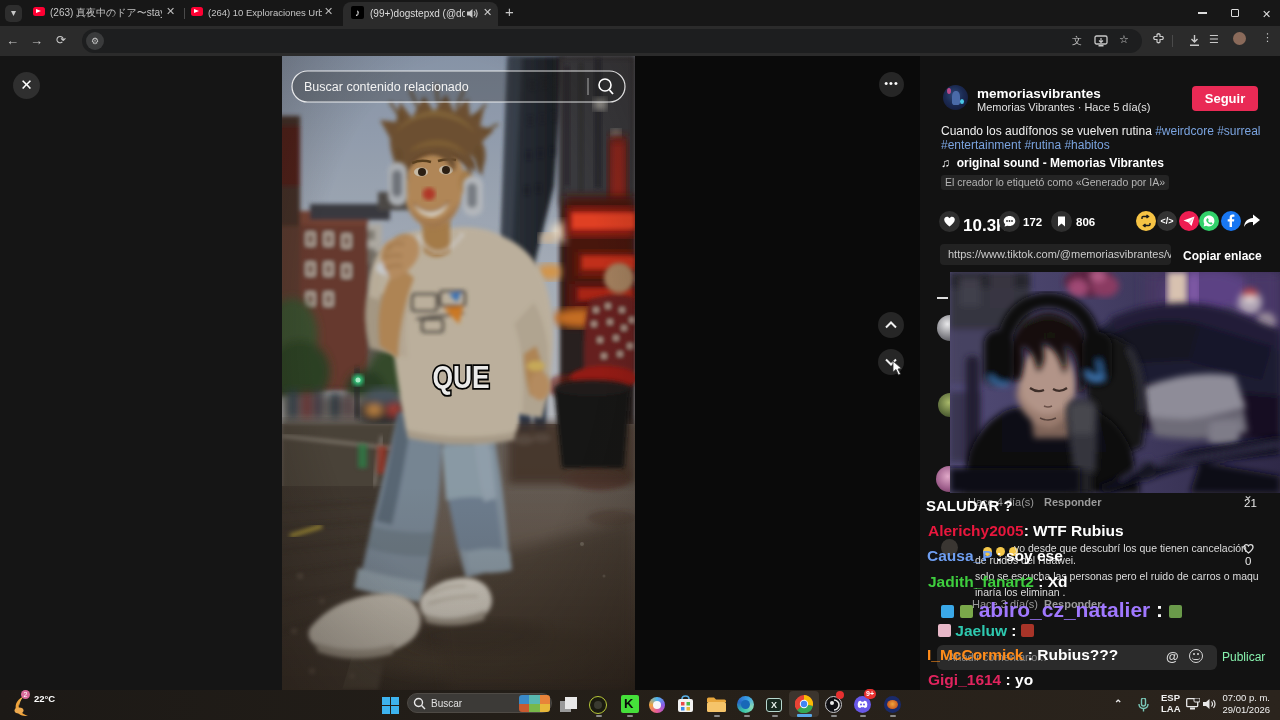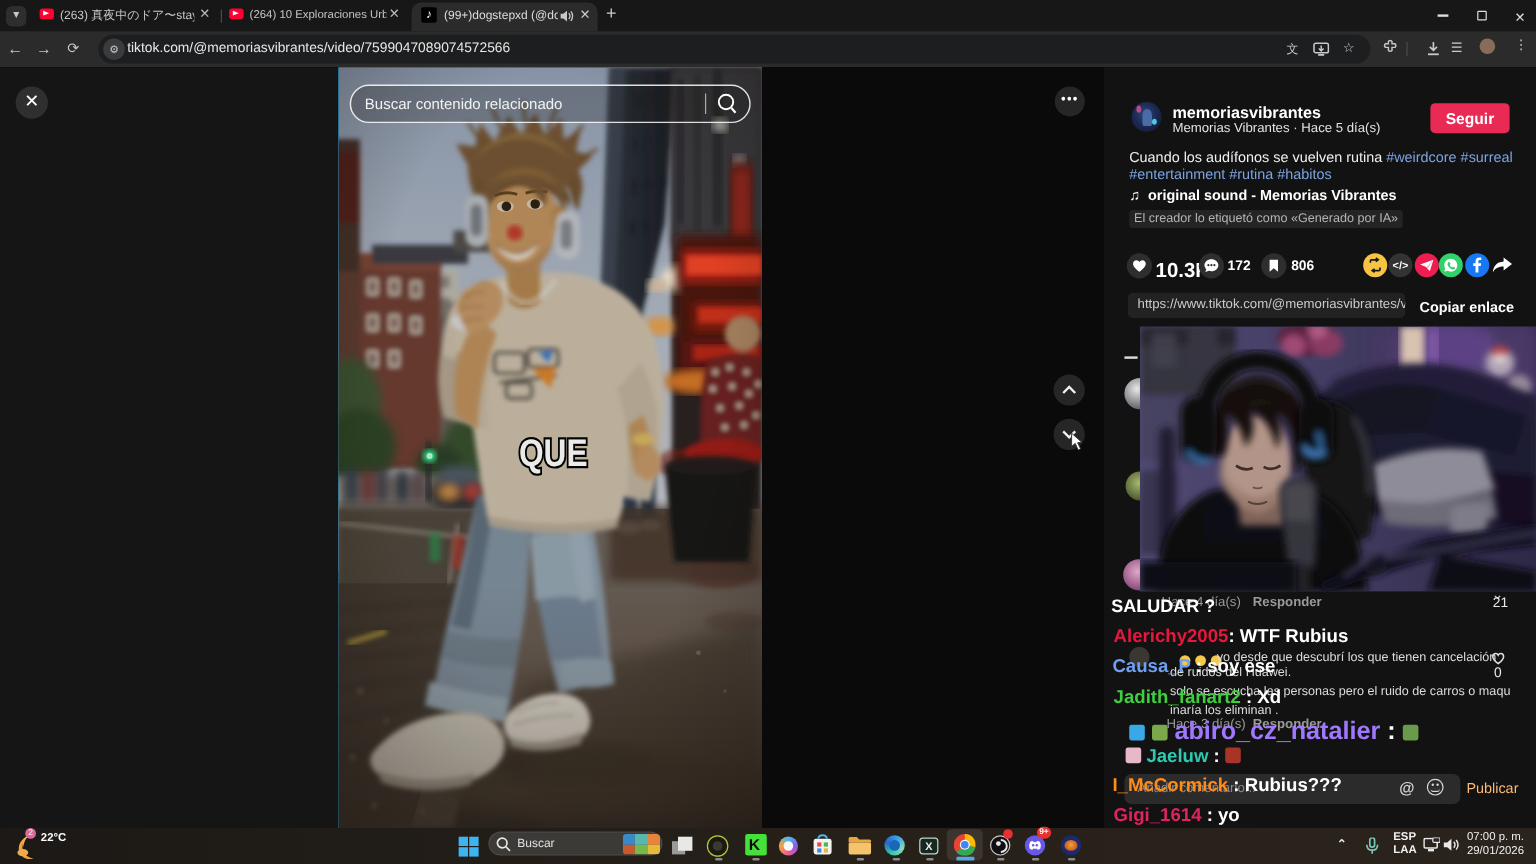--- a/index.html
+++ b/index.html
@@ -45,21 +45,20 @@
 
   <div class="abs" style="left:1198px;top:12px;width:9px;height:1.5px;background:#ddd;"></div>
   <div class="abs" style="left:1231px;top:9px;width:8px;height:8px;border:1.2px solid #ddd;border-radius:1px;"></div>
   <div class="abs" style="left:1262px;top:8px;color:#ddd;font-size:11px;">✕</div>
 
   <div class="abs" style="left:6px;top:33px;color:#c8c8c8;font-size:13px;">←</div>
   <div class="abs" style="left:30px;top:33px;color:#c8c8c8;font-size:13px;">→</div>
   <div class="abs" style="left:56px;top:33px;color:#c8c8c8;font-size:12px;">⟳</div>
   <div class="abs" id="omnibox" style="left:82px;top:29px;width:1060px;height:24px;background:#1d1e1f;border-radius:12px;">
     <div class="abs" style="left:4px;top:3px;width:18px;height:18px;background:#3a3b3c;border-radius:50%;color:#c8c8c8;font-size:9px;text-align:center;line-height:18px;">⚙</div>
-    <div class="abs" style="left:24px;top:5px;color:#e8e8e8;font-size:11.5px;">tiktok.com/@memoriasvibrantes/video/7599047089074572566</div>
 
     <div class="abs" style="left:990px;top:5px;color:#c8c8c8;font-size:10px;">文</div>
     <svg class="abs" style="left:1012px;top:6px;" width="14" height="12">
         <rect x="1" y="1" width="12" height="8" rx="1.5" fill="none" stroke="#c8c8c8" stroke-width="1.3"></rect>
         <path d="M7 3 L7 7 M5 5.5 L7 7.5 L9 5.5" stroke="#c8c8c8" stroke-width="1.2" fill="none"></path>
         <rect x="4.5" y="10" width="5" height="1.5" fill="#c8c8c8"></rect>
       </svg>
     <div class="abs" style="left:1037px;top:4px;color:#c8c8c8;font-size:11px;">☆</div>
   </div>
   <svg class="abs" style="left:1152px;top:33px;" width="13" height="13">
@@ -73,21 +72,21 @@
   <div class="abs" style="left:1209px;top:33px;color:#c8c8c8;font-size:11px;">☰</div>
   <div class="abs" style="left:1233px;top:32px;width:13px;height:13px;border-radius:50%;background:#8a6a5a;"></div>
   <div class="abs" style="left:1262px;top:31px;color:#c8c8c8;font-size:11px;">⋮</div>
 
   <div class="abs" id="page" style="left:0;top:56px;width:1280px;height:634px;background:#0a0a0a;overflow:hidden;">
 
     <div class="abs" style="left:0;top:0;width:282px;height:634px;background:#151515;"></div>
 
     <div class="abs" style="left:13px;top:16px;width:27px;height:27px;border-radius:50%;background:#2f2f2f;color:#fff;font-size:15px;text-align:center;line-height:26px;">✕</div>
 
-    <div class="abs" id="video" style="left:282px;top:0;width:353px;height:634px;background:#0ea5e9;overflow:hidden;">
+    <div class="abs" id="video" style="left:282px;top:0;width:353px;height:634px;background:#eab308;overflow:hidden;">
     <svg width="353" height="634" viewBox="0 0 353 634">
       <defs>
         <linearGradient id="sky" x1="0" y1="0" x2="0" y2="1">
           <stop offset="0" stop-color="#92a0b6"></stop>
           <stop offset="0.55" stop-color="#b4bcc8"></stop>
           <stop offset="1" stop-color="#cbccd0"></stop>
         </linearGradient>
         <linearGradient id="street" x1="0" y1="0" x2="0" y2="1">
           <stop offset="0" stop-color="#6e6660"></stop>
           <stop offset="0.4" stop-color="#6a5e55"></stop>
@@ -544,21 +543,21 @@
       </svg>
     <div class="abs" style="left:1245px;top:499px;color:#e8e8e8;font-size:11.5px;">0</div>
 
     <div class="abs" style="left:937px;top:589px;width:280px;height:25px;background:#2b2b2b;border-radius:6px;"></div>
     <div class="abs" style="left:948px;top:595px;color:#8a8a8a;font-size:11px;">Añadir comentario...</div>
     <div class="abs" style="left:1166px;top:593px;color:#d8d8d8;font-size:13px;font-weight:bold;">@</div>
     <div class="abs" style="left:1189px;top:593px;width:14px;height:14px;border:1.4px solid #d8d8d8;border-radius:50%;"></div>
     <div class="abs" style="left:1193px;top:597px;width:2px;height:2px;background:#d8d8d8;border-radius:50%;"></div>
     <div class="abs" style="left:1197px;top:597px;width:2px;height:2px;background:#d8d8d8;border-radius:50%;"></div>
     <div class="abs" style="left:1192px;top:601px;width:8px;height:3px;border-bottom:1.4px solid #d8d8d8;border-radius:0 0 6px 6px;"></div>
-    <div class="abs" style="left:1222px;top:594px;color:#fdba74;font-size:12px;">Publicar</div>
+    <div class="abs" style="left:1222px;top:594px;color:#86efac;font-size:12px;">Publicar</div>
 
     <div class="abs" id="webcam" style="left:950px;top:216px;width:330px;height:221px;overflow:hidden;background:#262438;">
     <svg width="330" height="221" viewBox="0 0 330 221">
       <defs>
         <linearGradient id="wall" x1="0" y1="0" x2="1" y2="0">
           <stop offset="0" stop-color="#504a74"></stop>
           <stop offset="0.45" stop-color="#443e64"></stop>
           <stop offset="1" stop-color="#2f2948"></stop>
         </linearGradient>
         <filter id="wb3">

